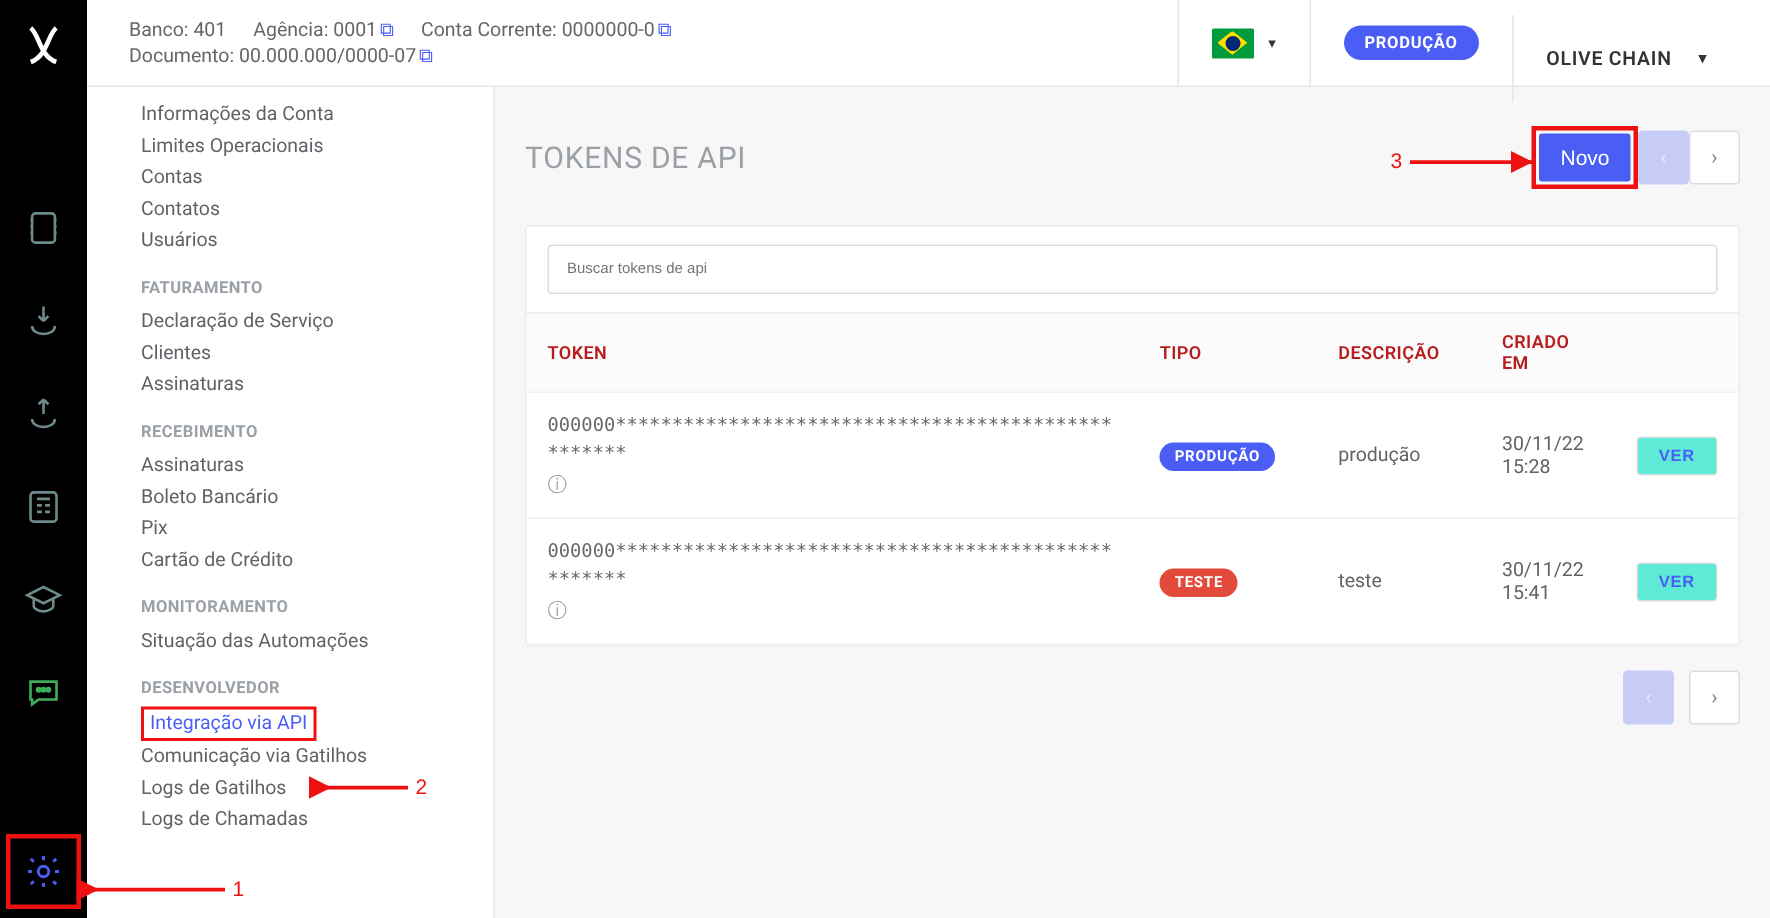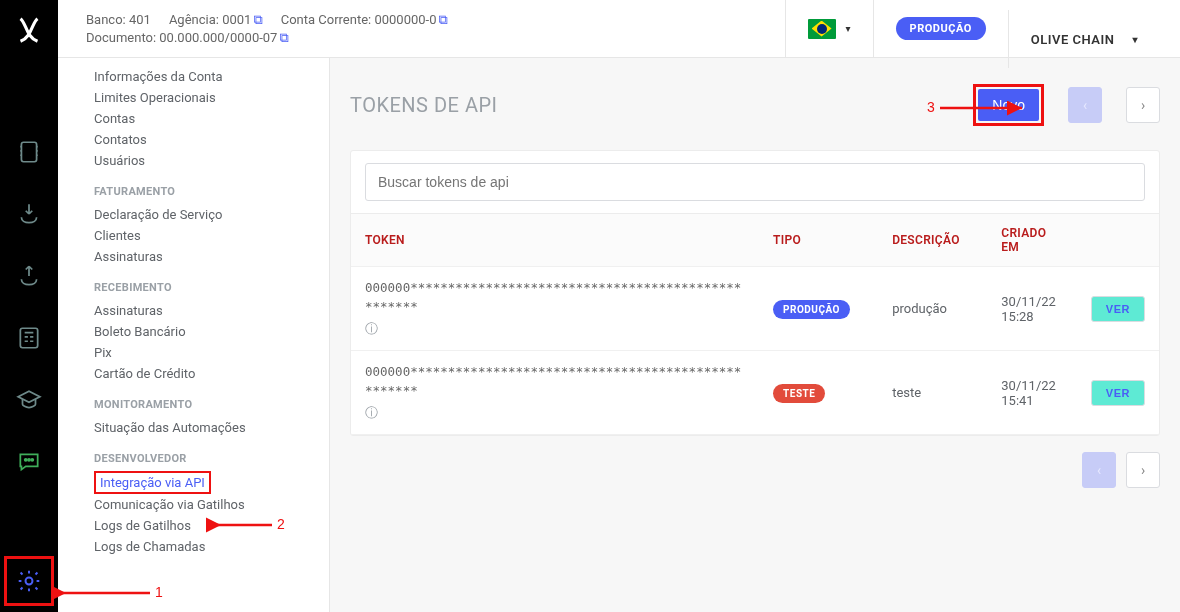--- a/index.html
+++ b/index.html
@@ -70,38 +70,38 @@
     border:2px solid #e11; color:#4a5ef5;
   }
 
   
   .main {
     position:absolute; left:330px; right:0; top:58px; bottom:0;
     background:#f7f7f7; padding:26px 20px; overflow:auto;
   }
   .page-head { display:flex; align-items:center; margin-bottom:24px; }
   .page-title { color:#9aa0a6; font-size:20px; font-weight:400; letter-spacing:.5px; }
-  .head-actions { margin-left:auto; display:flex; align-items:center; gap:24px; }
+  .head-actions { margin-left:auto; display:flex; align-items:center; gap:0; }
   .btn-novo {
     background:#4a5ef5; color:#fff; border:none; padding:8px 14px; font-size:14px;
     border-radius:2px; cursor:pointer;
   }
   .btn-novo-box { border:3px solid #e11; padding:2px; display:inline-flex; }
   .pager-btn {
     width:34px; height:36px; border:1px solid #dadce0; background:#fff; border-radius:3px;
     display:flex; align-items:center; justify-content:center; font-size:14px; color:#888; cursor:pointer;
   }
   .pager-btn.disabled { background:#c7ccf7; color:#e6e8ff; border-color:#c7ccf7; }
   .panel {
     background:#fff; border:1px solid #ececec; border-radius:3px;
   }
   .search-wrap { padding:12px 14px; }
   .search-input {
     width:100%; padding:10px 12px; border:1px solid #dadce0; border-radius:3px;
-    font-size:14px; color:#555;
+    font-size:10px; color:#555;
   }
   table { width:100%; border-collapse:collapse; }
   thead th {
     text-align:left; font-size:12px; font-weight:600; color:#b91c1c; letter-spacing:.3px;
     padding:12px 14px; border-top:1px solid #ececec; border-bottom:1px solid #f0f0f0; background:#fbfbfb;
   }
   tbody td {
     padding:12px 14px; font-size:13px; color:#5f6368; border-bottom:1px solid #f0f0f0;
     vertical-align:middle;
   }

